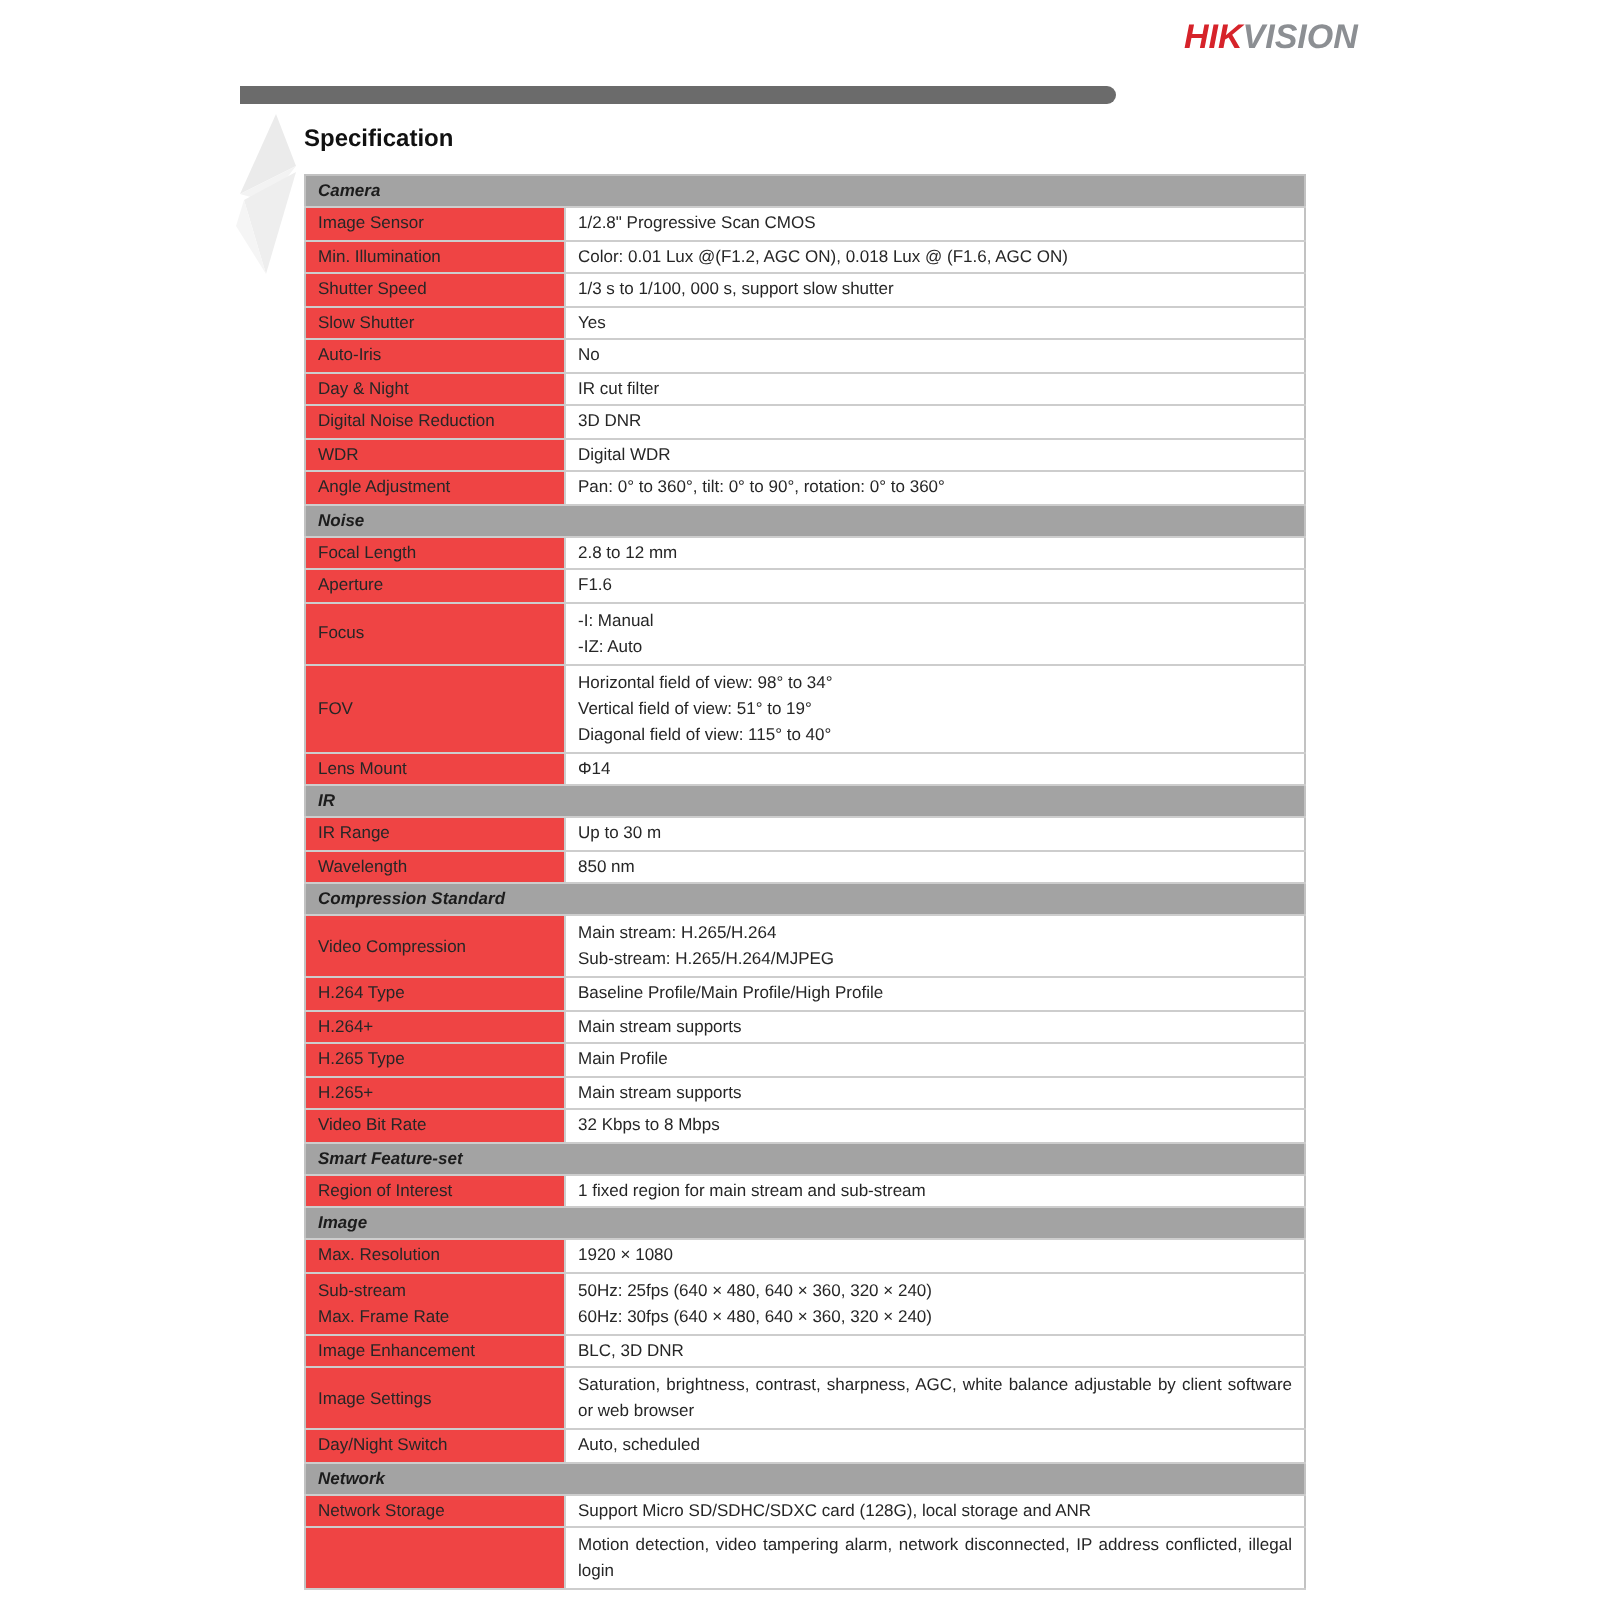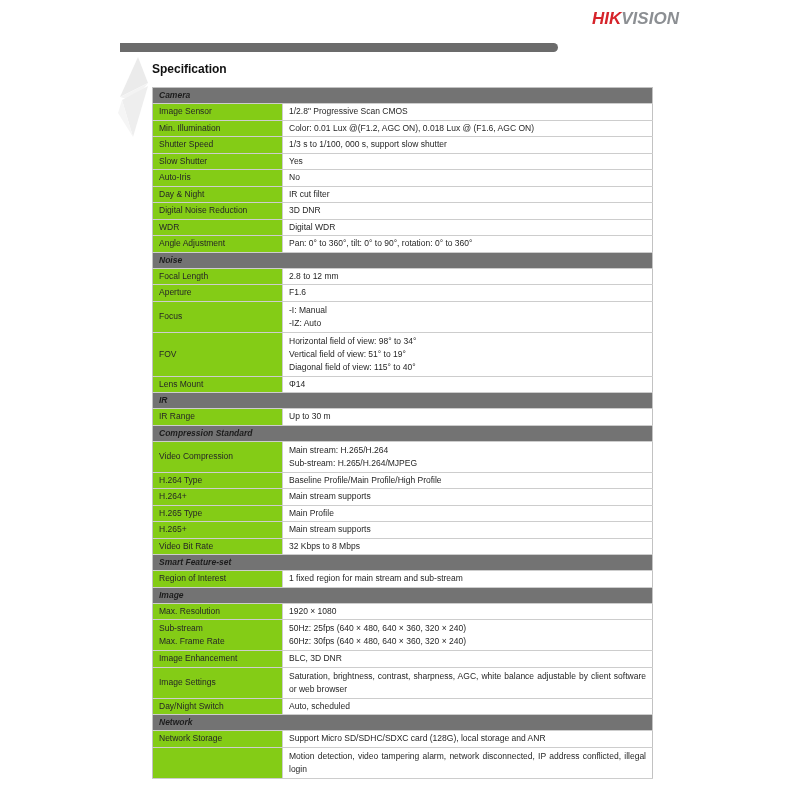--- a/index.html
+++ b/index.html
@@ -30,24 +30,24 @@
     width:500px;border-collapse:collapse;table-layout:fixed;
     border:1.5px solid #c2c2c2;
   }
   col.c1{width:130px;}
   col.c2{width:370px;}
   td{
     font-size:8.5px;color:#262626;vertical-align:middle;
     border-bottom:1.5px solid #cdcdcd;padding:2px 6px;overflow:hidden;
   }
   td.section-header{
-    background:#737373;font-weight:bold;font-style:italic;color:#1c1c1c;
+    background:#a3a3a3;font-weight:bold;font-style:italic;color:#1c1c1c;
     height:11px;line-height:11px;
   }
-  td.label-cell{background:#84cc16;}
+  td.label-cell{background:#ef4444;}
   td.value-cell{background:#ffffff;border-left:1.5px solid #cdcdcd;}
   .cell-line{line-height:11.5px;white-space:nowrap;}
   tr.multi .cell-line{line-height:13px;}
   .wrap-text{line-height:13px;white-space:normal;text-align:justify;}
 </style>
 </head>
 <body>
 
 <div class="logo">
   <span class="hik">HIK</span><span class="vision">VISION</span>
@@ -196,20 +196,28 @@
         </tr>
         <tr>
           <td class="label-cell">
             <div class="cell-line">IR Range</div>
           </td>
           <td class="value-cell">
             <div class="cell-line">Up to 30 m</div>
           </td>
         </tr>
         <tr>
+          <td class="label-cell">
+            <div class="cell-line">Wavelength</div>
+          </td>
+          <td class="value-cell">
+            <div class="cell-line">850 nm</div>
+          </td>
+        </tr>
+        <tr>
           <td colspan="2" class="section-header">Compression Standard</td>
         </tr>
         <tr class="multi">
           <td class="label-cell">
             <div class="cell-line">Video Compression</div>
           </td>
           <td class="value-cell">
             <div class="cell-line">Main stream: H.265/H.264</div>
             <div class="cell-line">Sub-stream: H.265/H.264/MJPEG</div>
           </td>

